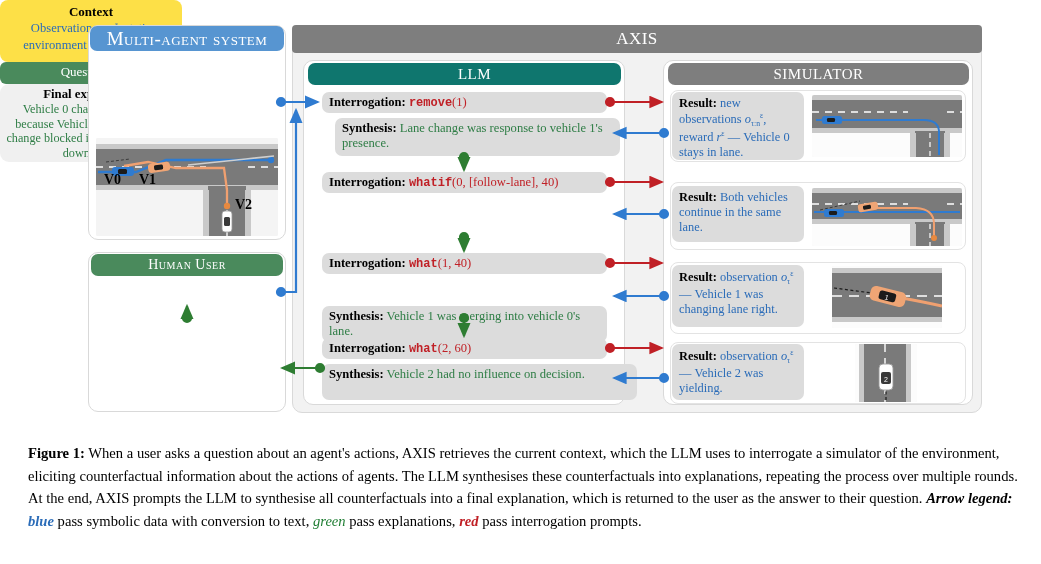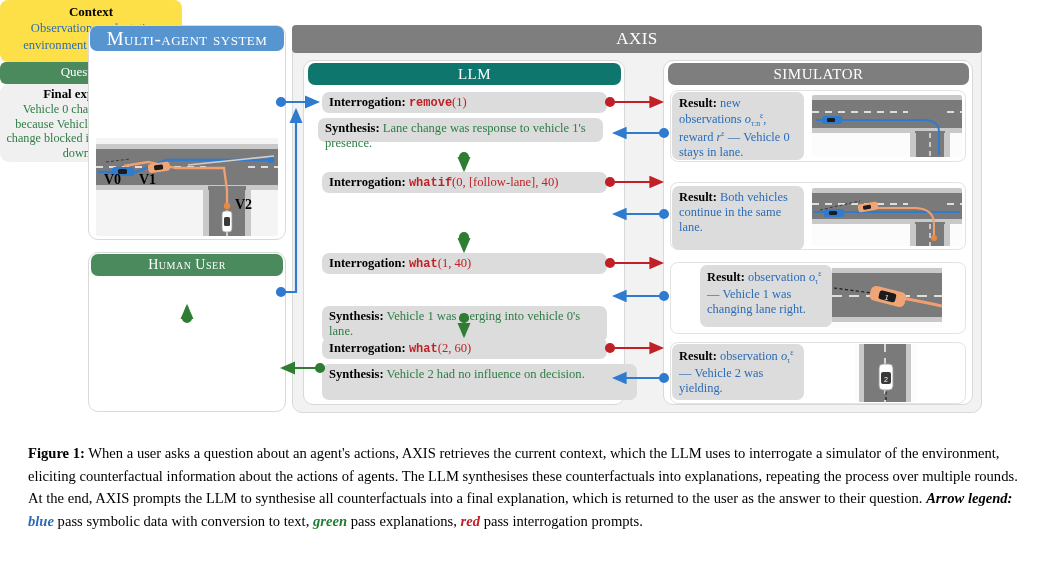--- a/index.html
+++ b/index.html
@@ -59,21 +59,21 @@
   .simtext{position:absolute;background:#dcdcdc;border-radius:7px;box-sizing:border-box;padding:4px 7px;line-height:1.2;}
   .scene{position:absolute;overflow:hidden;border-radius:2px;background:#f4f4f4;}
 
   svg.ov{position:absolute;left:0;top:0;width:1041px;height:435px;pointer-events:none;}
 
   
   #caption{position:absolute;left:28px;top:442px;width:990px;
            font-size:14.6px;line-height:1.55;color:#000;text-align:left;}
   #caption b{font-weight:bold;}
   .lg-blue{color:#2b6cb8;font-weight:bold;font-style:italic;}
-  .lg-green{color:#1e7d32;font-weight:bold;font-style:italic;}
+  .lg-green{color:#1e7d32;font-weight:normal;font-style:italic;}
   .lg-red{color:#c02026;font-weight:bold;font-style:italic;}
   sub,sup{font-size:.62em;}
 </style>
 </head>
 <body>
 
 <div class="fig">
 
   <div class="panel" id="mas-panel"></div>
   <div class="hdr" id="mas-hdr">Multi-agent system</div>
@@ -137,21 +137,21 @@
   <div class="panel" id="llm-panel"></div>
   <div class="hdr" id="llm-hdr">LLM</div>
 
   <div class="panel" id="sim-panel"></div>
   <div class="hdr" id="sim-hdr">SIMULATOR</div>
 
   <div class="graybox interro" style="left:322px;top:92px;width:285px;height:21px;">
     <b>Interrogation:</b> 
     <span class="cmd">remove</span><span class="args">(1)</span>
   </div>
-  <div class="graybox synth" style="left:318px;top:118px;width:285px;height:24px;">
+  <div class="graybox synth" style="left:335px;top:118px;width:285px;height:38px;">
     <b>Synthesis:</b> 
     <span>Lane change was response to vehicle 1's presence.</span>
   </div>
 
   <div class="graybox interro" style="left:322px;top:172px;width:285px;height:21px;">
     <b>Interrogation:</b> 
     <span class="cmd">whatif</span><span class="args">(0, [follow-lane], 40)</span>
   </div>
 
   <div class="graybox interro" style="left:322px;top:253px;width:285px;height:21px;">
@@ -191,21 +191,21 @@
       <line x1="118" y1="38" x2="118" y2="62" stroke="#fff" stroke-width="1.2" stroke-dasharray="5,4"></line>
       <path d="M4 25 L112 25 Q126 25 127 36 L127 60" stroke="#2f7bd0" stroke-width="2" fill="none"></path>
       <g>
           <rect x="10" y="21" width="20" height="8" rx="2.5" fill="#2f7bd0"></rect>
           <rect x="15" y="23" width="8" height="4" rx="1.2" fill="#1b1b1b"></rect>
         </g>
     </svg>
   </div>
 
   <div class="simrow" style="left:670px;top:182px;width:296px;height:68px;"></div>
-  <div class="simtext result" style="left:672px;top:186px;width:132px;height:64px;">
+  <div class="simtext result" style="left:672px;top:186px;width:132px;height:56px;">
     <b>Result:</b> 
     <span>Both vehicles continue in the same lane.</span>
   </div>
   <div class="scene" style="left:812px;top:188px;width:150px;height:58px;">
     <svg viewBox="0 0 150 58" width="150" height="58">
       <rect width="150" height="58" fill="#fcfcfc"></rect>
       <rect x="0" y="4" width="150" height="28" fill="#7a7a7a"></rect>
       <rect x="0" y="0" width="150" height="5" fill="#c9c9c9"></rect>
       <rect x="0" y="31" width="150" height="5" fill="#c9c9c9"></rect>
       <rect x="103" y="34" width="30" height="24" fill="#7a7a7a"></rect>
@@ -223,21 +223,21 @@
           <rect x="17" y="23" width="8" height="4" rx="1.2" fill="#1b1b1b"></rect>
         </g>
       <g transform="rotate(-10 56 19)">
           <rect x="46" y="15" width="20" height="8" rx="2.5" fill="#efa575"></rect>
           <rect x="51" y="17" width="8" height="4" rx="1.2" fill="#1b1b1b"></rect>
         </g>
     </svg>
   </div>
 
   <div class="simrow" style="left:670px;top:262px;width:296px;height:72px;"></div>
-  <div class="simtext result" style="left:672px;top:265px;width:132px;height:62px;margin-left:28px;">
+  <div class="simtext result" style="left:672px;top:265px;width:132px;height:62px;">
     <b>Result:</b> 
     <span>observation <i>o</i><sub>τ</sub><sup>ε</sup> — Vehicle 1 was changing lane right.</span>
   </div>
   <div class="scene" style="left:832px;top:266px;width:110px;height:62px;">
     <svg viewBox="0 0 110 62" width="110" height="62">
       <rect width="110" height="62" fill="#fcfcfc"></rect>
       <rect x="0" y="6" width="110" height="46" fill="#7a7a7a"></rect>
       <rect x="0" y="2" width="110" height="5" fill="#c9c9c9"></rect>
       <rect x="0" y="51" width="110" height="5" fill="#c9c9c9"></rect>
       <line x1="0" y1="30" x2="110" y2="30" stroke="#fff" stroke-width="1.6" stroke-dasharray="10,7"></line>

